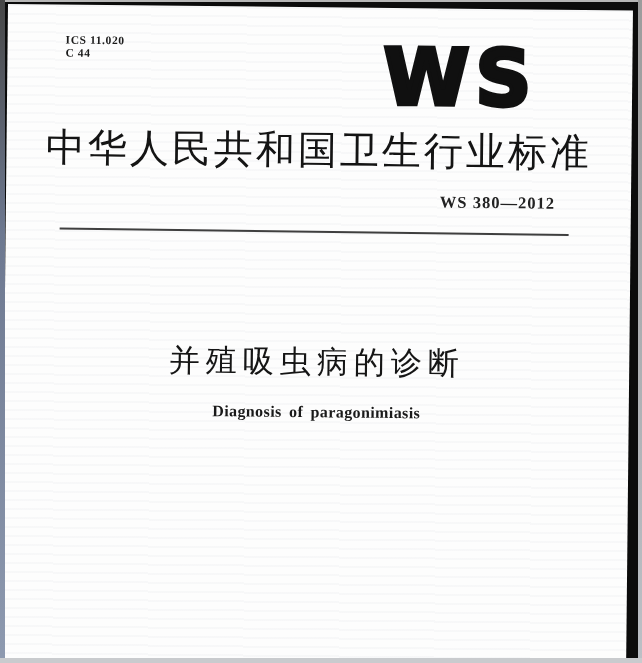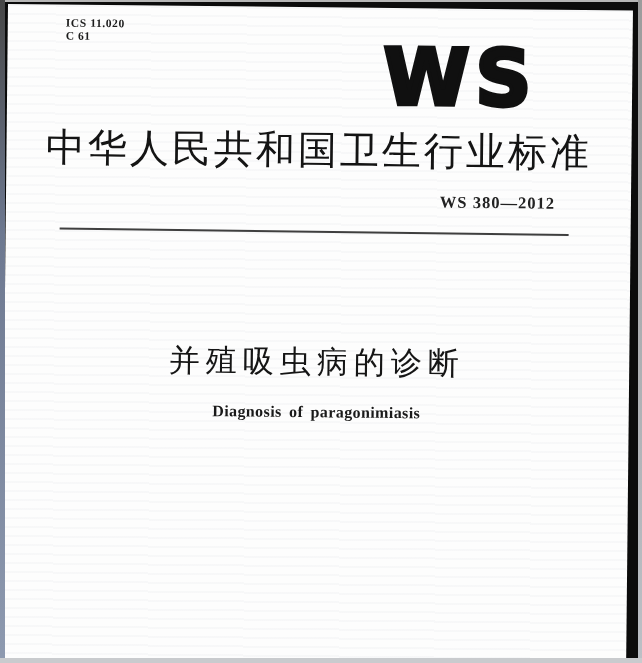--- a/index.html
+++ b/index.html
@@ -24,21 +24,21 @@
   
   .edge-top{position:absolute;left:0;top:0;width:642px;height:2px;background:#b6b6b6;z-index:3;}
   .edge-left{position:absolute;left:0;top:0;width:5px;height:663px;
     background:linear-gradient(#474747,#6d7890 35%,#8e9ab0);z-index:3;}
   .edge-right{position:absolute;right:0;top:0;width:4px;height:663px;
     background:linear-gradient(#9c9c9c,#bcc0c6);z-index:3;}
   .edge-bottom{position:absolute;left:0;bottom:0;width:642px;height:5px;background:#c9cbce;z-index:3;}
 
   
   .ics{
-    position:absolute;left:58px;top:12px;
+    position:absolute;left:58px;top:29px;
     font-family:"Liberation Serif",serif;font-weight:bold;
     font-size:11.5px;line-height:12.5px;letter-spacing:0.6px;color:#1c1c1c;
   }
   .ws-logo{
     position:absolute;left:376px;top:30px;
     font-family:"DejaVu Sans",sans-serif;font-weight:bold;
     font-size:78px;line-height:1;letter-spacing:6px;color:#101010;
     -webkit-text-stroke:4px #101010;
   }
   .org-title{
@@ -69,21 +69,21 @@
 <body>
 
 <div class="screen">
 
   <div class="black-bg"></div>
 
   <div class="page">
 
     <div class="ics">
       <div>ICS 11.020</div>
-      <div>C 61</div>
+      <div>C 44</div>
     </div>
 
     <div class="ws-logo">WS</div>
 
     <div class="org-title">中华人民共和国卫生行业标准</div>
 
     <div class="std-no">WS 380—2012</div>
 
     <div class="rule"></div>
 

